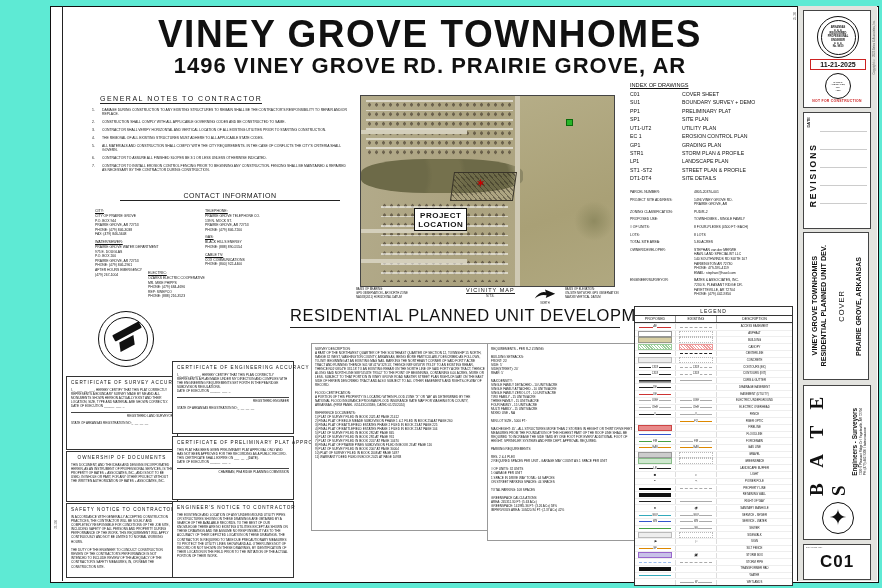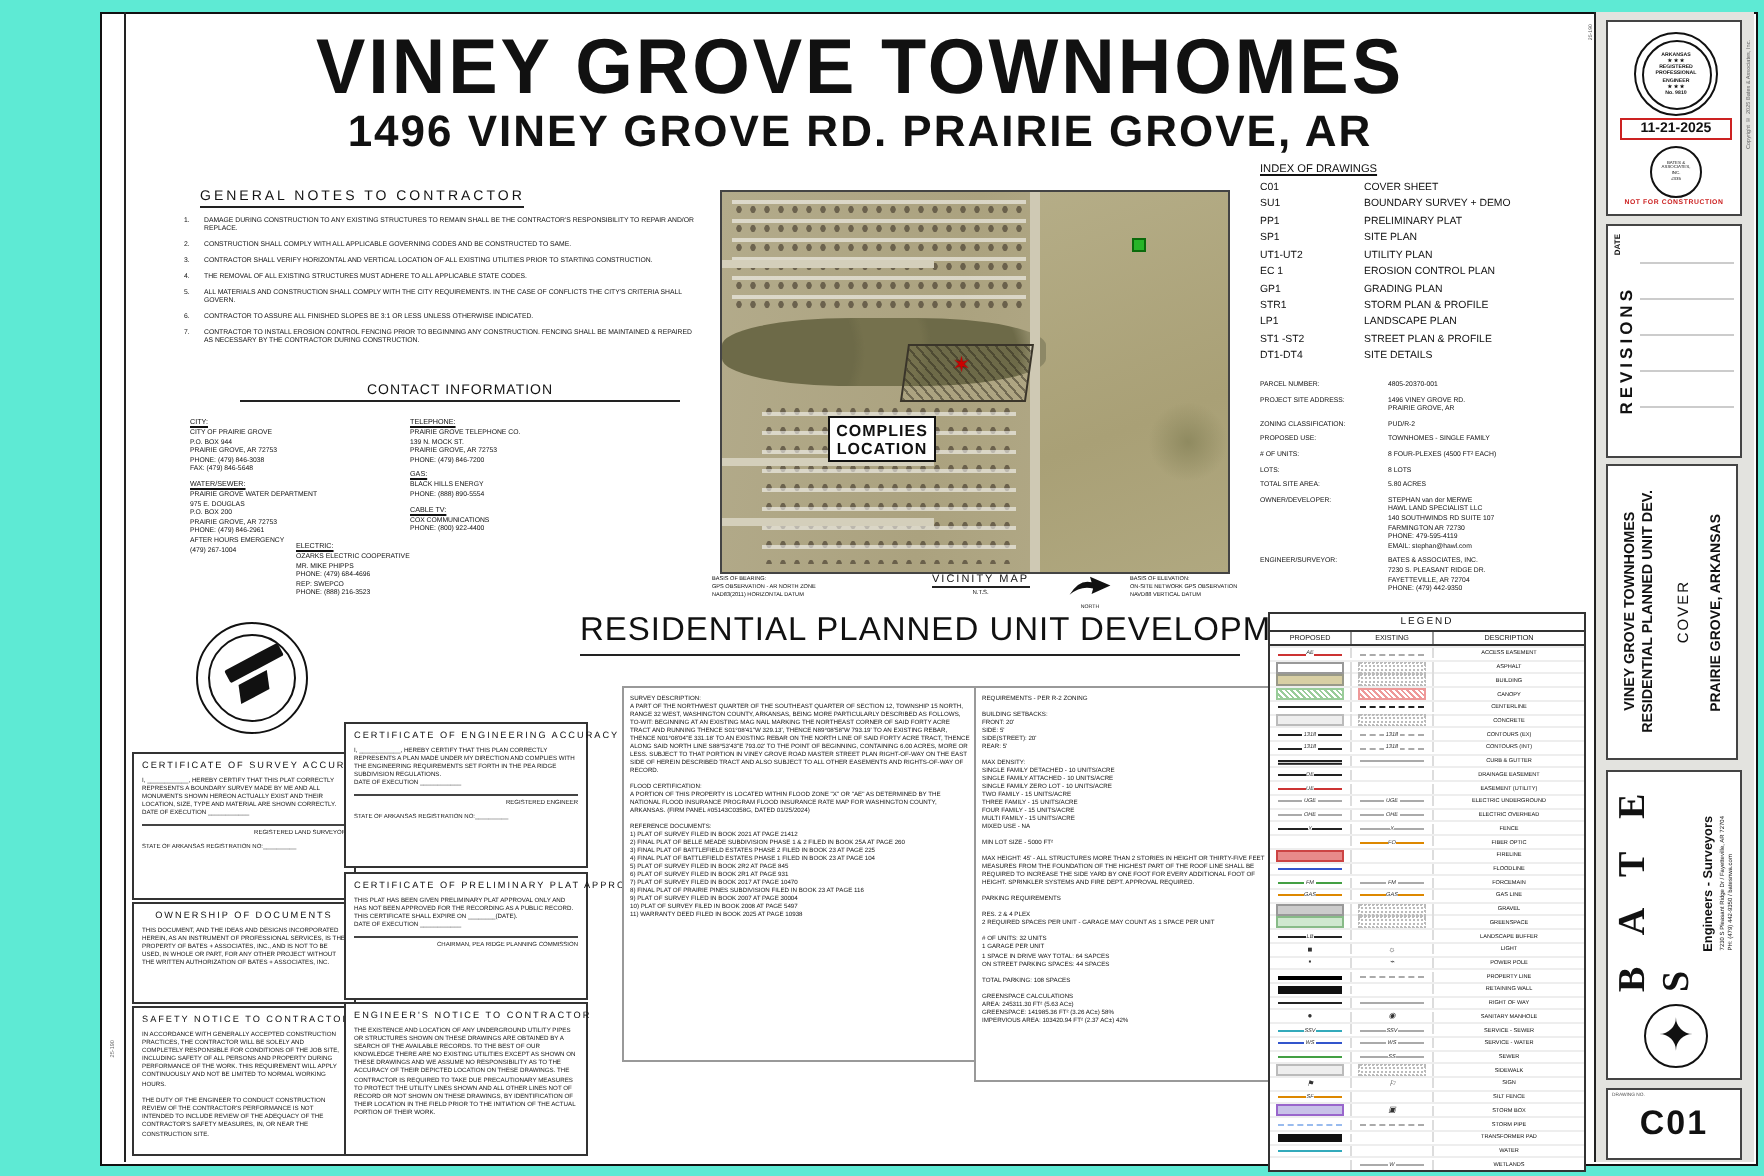--- a/index.html
+++ b/index.html
@@ -312,21 +312,21 @@
     <div class="ae-houses h1" data-interactable="false"></div>
     <div class="ae-houses h2" data-interactable="false"></div>
     <div class="ae-trees" data-interactable="false"></div>
     <div class="ae-road-v" data-interactable="false"></div>
     <div class="ae-road-h" style="top:18%;" data-interactable="false"></div>
     <div class="ae-road-h" style="top:70%;" data-interactable="false"></div>
     <div class="ae-road-h" style="top:86%;" data-interactable="false"></div>
     <div class="ae-hatch" data-interactable="false"></div>
     <div class="ae-star" data-interactable="false">✶</div>
     <div class="ae-marker" data-interactable="false"></div>
-    <div class="ae-label" style="white-space:pre-line;" data-interactable="false">COMPLIES
+    <div class="ae-label" style="white-space:pre-line;" data-interactable="false">PROJECT
 LOCATION</div>
   </div>
 
   <div class="abs basis" id="basis-bearing" data-interactable="false">BASIS OF BEARING:
 GPS OBSERVATION - AR NORTH ZONE
 NAD83(2011) HORIZONTAL DATUM</div>
   <div class="abs" id="vicinity" data-interactable="false">
     <div class="vm" data-interactable="false">VICINITY MAP</div>
     <div class="nts" data-interactable="false">N.T.S.</div>
   </div>

